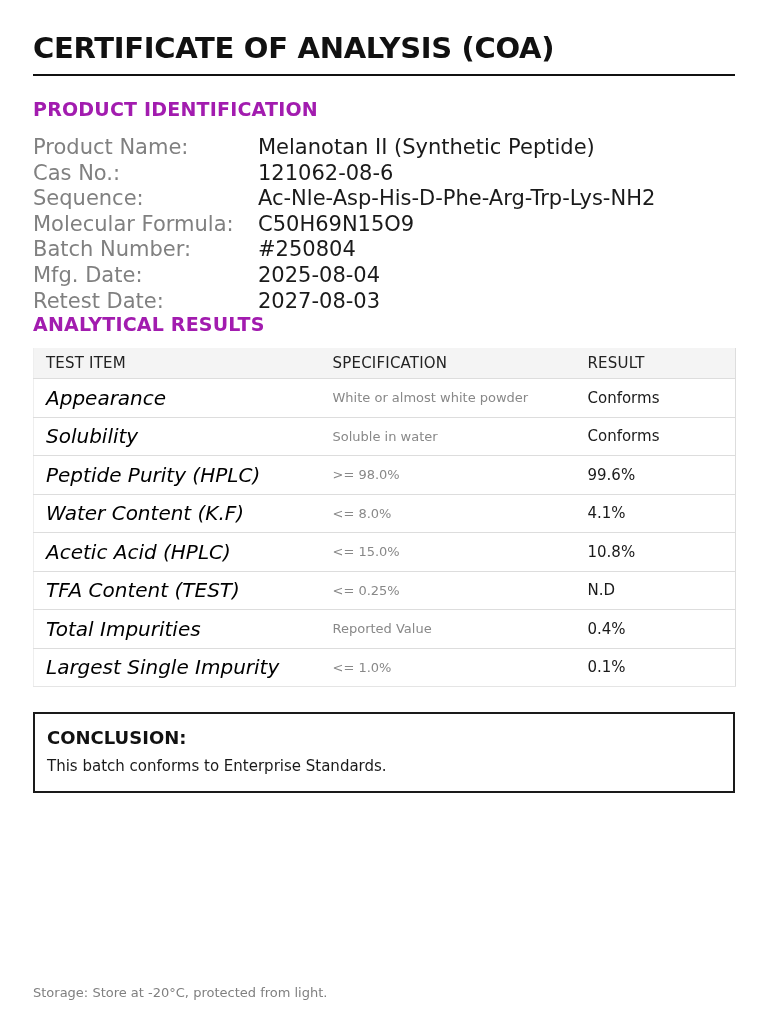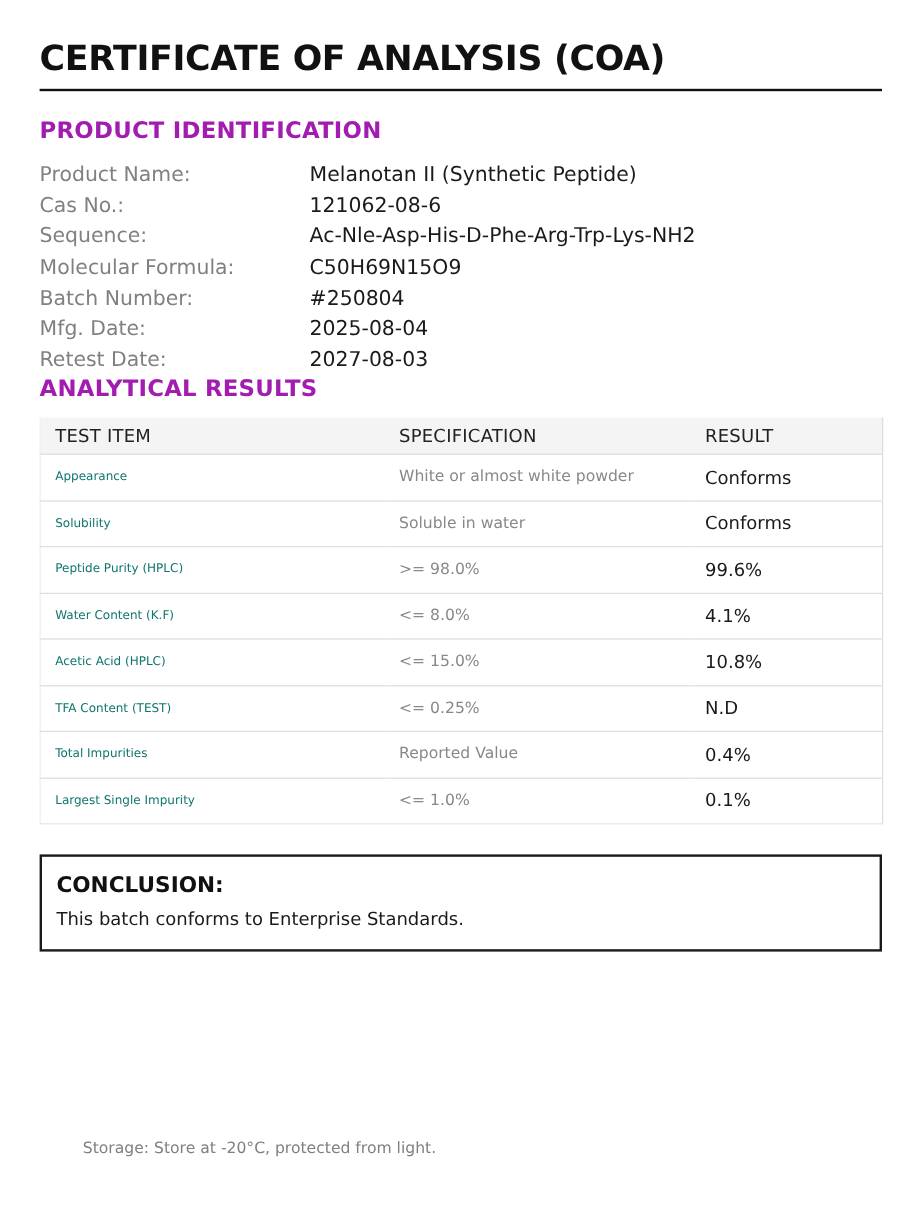--- a/index.html
+++ b/index.html
@@ -34,23 +34,23 @@
   .section-heading {
     font-size: 19px;
     font-weight: bold;
     color: #a21caf;
     letter-spacing: 0.2px;
   }
   .product-id-section { margin-top: 22px; }
   .field-list { margin-top: 13px; }
   .field-row {
     display: flex;
-    align-items: center;
+    align-items: flex-end;
     height: 25.6px;
-    font-size: 17px;
+    font-size: 21px;
   }
   .field-label {
     width: 225px;
     flex: 0 0 225px;
     color: #808080;
   }
   .field-value {
     color: #1a1a1a;
   }
   
@@ -73,21 +73,21 @@
     border: none;
   }
   .results-table tbody td {
     height: 38.5px;
     border-top: 1px solid #dddddd;
     padding-left: 12px;
     vertical-align: middle;
     background: #ffffff;
   }
   .results-table tbody tr:last-child td { border-bottom: 1px solid #e5e5e5; }
-  .results-table td.col-item   { font-size: 10px; color: #0f766e; }
+  .results-table td.col-item   { font-size: 20px; color: #000000; font-style: italic; }
   .results-table td.col-spec   { font-size: 13px; color: #888888; }
   .results-table td.col-result { font-size: 15px; color: #1a1a1a; }
   .results-table .w-item   { width: 287px; }
   .results-table .w-spec   { width: 255px; }
   .results-table .w-result { width: 160px; }
   .results-table { border-left: 1px solid #eeeeee; border-right: 1px solid #dddddd; }
   
   .conclusion-box {
     margin-top: 25px;
     width: 702px;
@@ -101,24 +101,23 @@
   }
   .conclusion-text {
     margin-top: 9px;
     font-size: 15px;
     color: #1a1a1a;
   }
   
   .storage-note {
     position: absolute;
     left: 33px;
-    top: 950px;
+    top: 985px;
     font-size: 13px;
     color: #808080;
-    margin-left: 36px;
   }
 </style>
 </head>
 <body>
 
 <div class="page">
 
   <h1 class="coa-title">CERTIFICATE OF ANALYSIS (COA)</h1>
   <hr class="title-rule">
 

